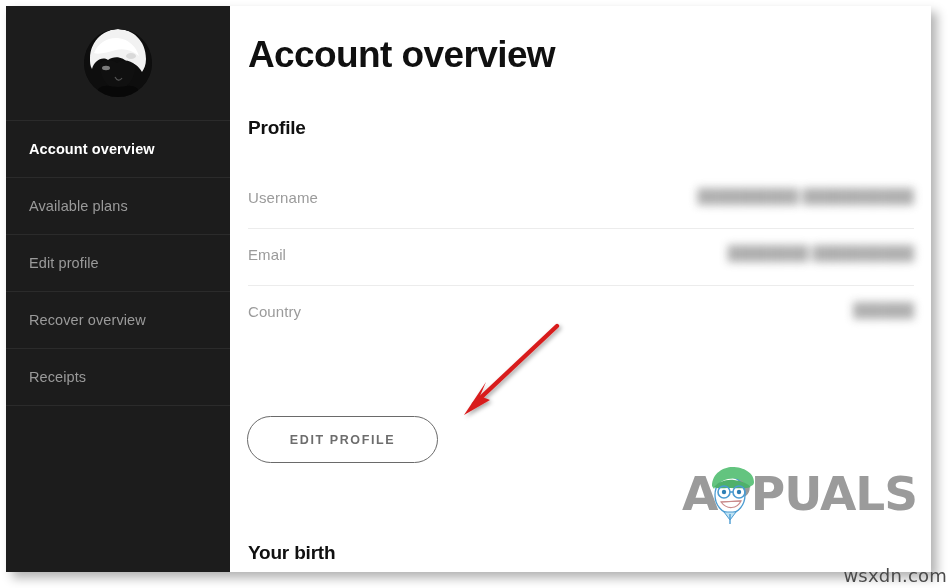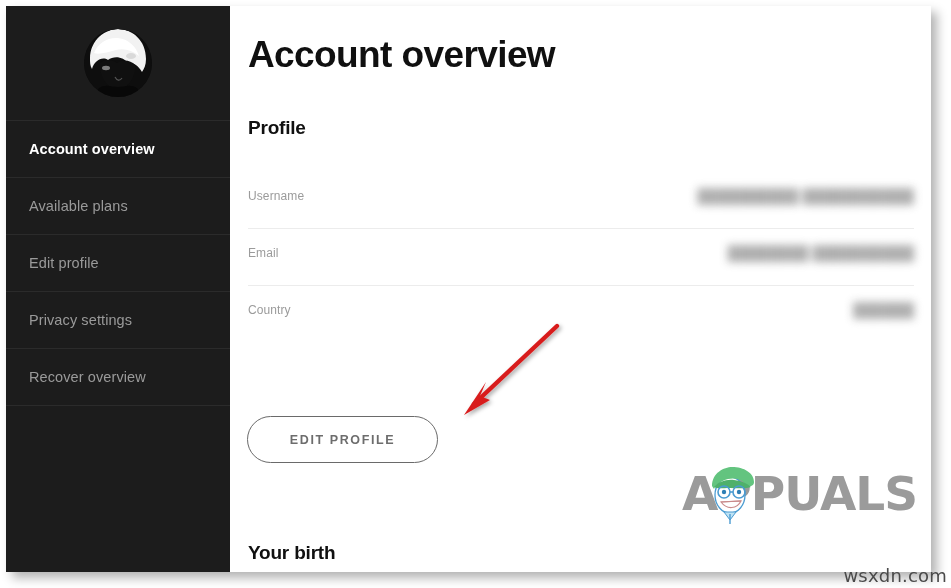--- a/index.html
+++ b/index.html
@@ -116,21 +116,21 @@
   .form-row {
     position: relative;
     height: 57px;
     border-bottom: 1px solid #ececec;
   }
   .form-row:last-child { border-bottom: none; }
   .form-label {
     position: absolute;
     left: 0;
     top: 17px;
-    font-size: 12px;
+    font-size: 15px;
     color: #9b9b9b;
     letter-spacing: 0.1px;
   }
   
   .form-value {
     position: absolute;
     right: 0;
     top: 16px;
     font-size: 14px;
     color: #a9a9a9;
@@ -240,24 +240,24 @@
         <div class="nav-item active">
           <span>Account overview</span>
         </div>
         <div class="nav-item">
           <span>Available plans</span>
         </div>
         <div class="nav-item">
           <span>Edit profile</span>
         </div>
         <div class="nav-item">
-          <span>Privacy settings</span>
+          <span>Recover overview</span>
         </div>
         <div class="nav-item">
-          <span>Recover overview</span>
+          <span>Receipts</span>
         </div>
 
       </div>
     </div>
 
     <div class="main">
 
       <div class="page-title">Account overview</div>
 
       <div class="section-title section-profile">Profile</div>

